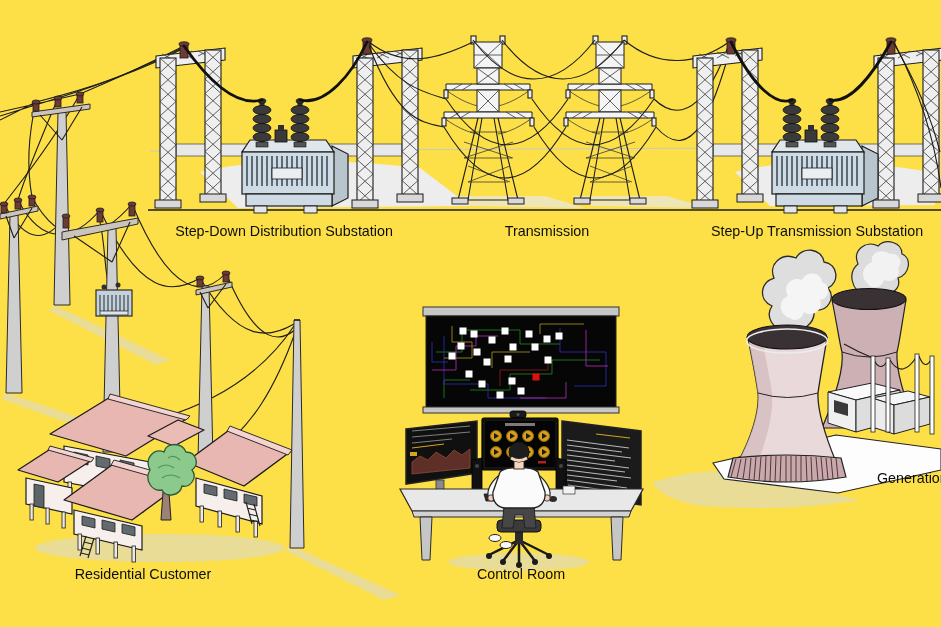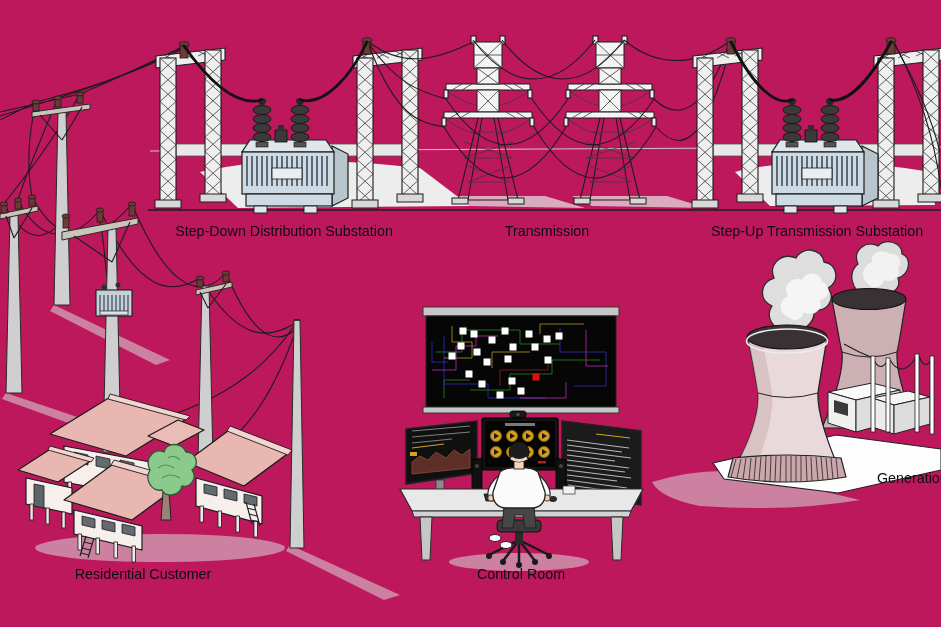--- a/index.html
+++ b/index.html
@@ -1,16 +1,16 @@
 <!DOCTYPE html>
 <html><head>
 <meta charset="utf-8">
 <style>
   html,body{margin:0;padding:0;background:#ffffff;}
-  .stage{position:relative;width:941px;height:627px;background:#be185d;overflow:hidden;
+  .stage{position:relative;width:941px;height:627px;background:#fde047;overflow:hidden;
          font-family:"Liberation Sans", sans-serif;}
   svg{display:block;}
   .w{stroke:#1c1c1c;fill:none;stroke-width:1.1;}
   .wh{stroke:#111;fill:none;stroke-width:2.8;stroke-linecap:round;}
   .st{fill:#efefef;stroke:#1c1c1c;stroke-width:1.1;}
   .lat{stroke:#3a3a3a;stroke-width:.8;fill:none;}
   .ped{fill:#d8d8d8;stroke:#1c1c1c;stroke-width:1;}
   .ins{fill:#6e3a36;stroke:#1c1c1c;stroke-width:.8;}
   .pole{fill:#cfcfcf;stroke:#2a2a2a;stroke-width:1;}
   .arm{fill:#cbc4ba;stroke:#2a2a2a;stroke-width:1;}

